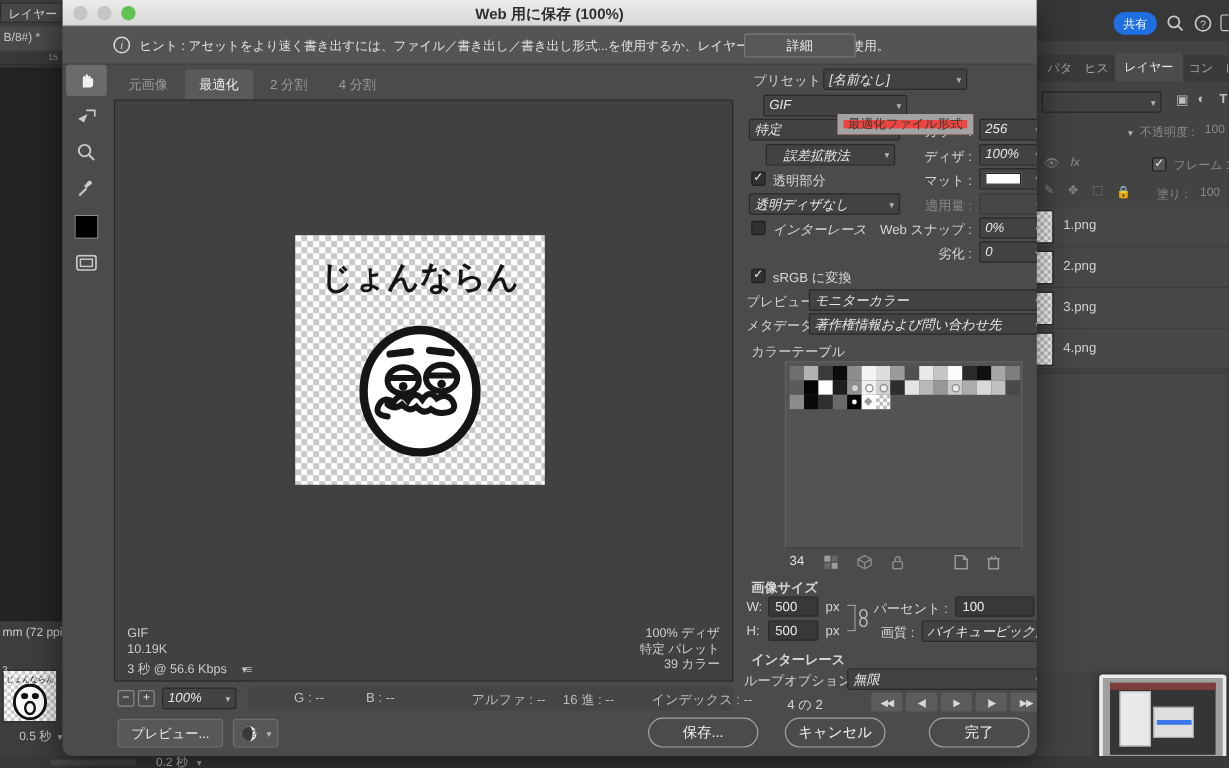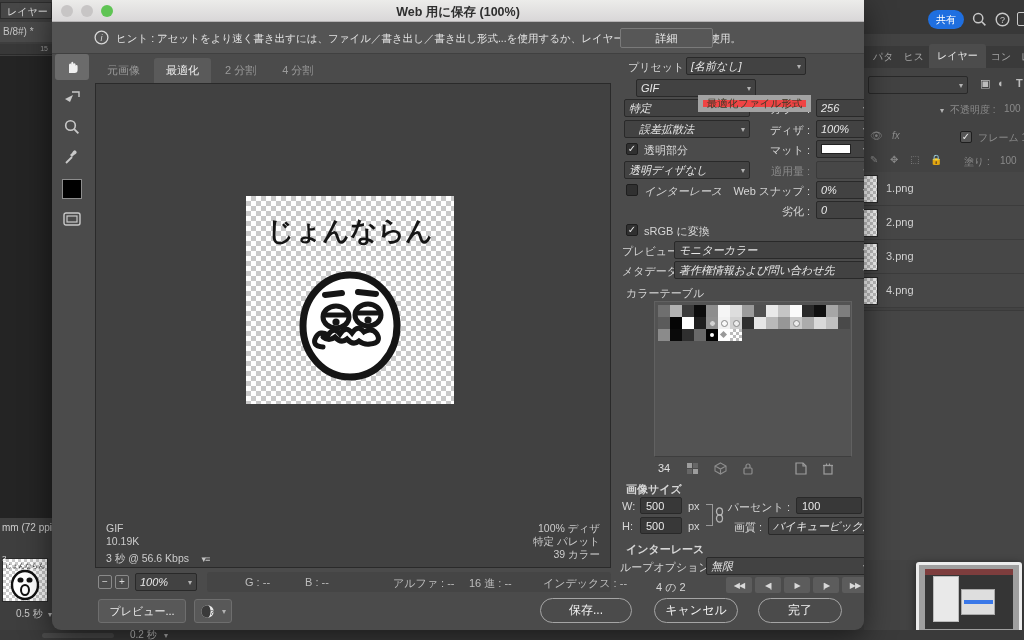--- a/index.html
+++ b/index.html
@@ -289,21 +289,21 @@
             <text x="9.5" y="10.5" font-size="8" fill="#3a3a3a">?</text>
           </svg>
         <span class="cv">▾</span>
       </div>
       <div class="pill" style="position:absolute;left:488px;top:2px;width:92px;">
         <span>保存...</span>
       </div>
       <div class="pill" style="position:absolute;left:602px;top:2px;width:84px;">
         <span>キャンセル</span>
       </div>
-      <div class="pill" style="position:absolute;left:706px;top:2px;width:84px;">
+      <div class="pill" style="position:absolute;left:722px;top:2px;width:84px;">
         <span>完了</span>
       </div>
     </div>
 
     <div class="abs" style="left:566px;top:54px;width:246px;height:542px;">
 
       <span class="lbl" style="position:absolute;left:10px;top:6px;">プリセット :</span>
       <div class="dd" style="position:absolute;left:68px;top:3px;width:120px;">
         <span>[名前なし]</span>
         <span class="cv">▾</span>
@@ -320,21 +320,21 @@
       </div>
       <div style="position:absolute;left:33px;top:41px;width:113px;height:17px;background:#ef4444;border:5px solid #a3a3a3;display:flex;align-items:center;justify-content:center;z-index:3;margin-left:47px;">
         <span style="font-size:10.5px;color:#3c3a28;white-space:nowrap;">最適化ファイル形式</span>
       </div>
       <span class="lbl rtl" style="position:absolute;left:128px;top:48px;width:64px;">カラー :</span>
       <div class="dd" style="position:absolute;left:198px;top:45px;width:56px;">
         <span>256</span>
         <span class="cv">▾</span>
       </div>
 
-      <div class="dd" style="position:absolute;left:6px;top:66px;width:126px;padding-left:14px;">
+      <div class="dd" style="position:absolute;left:20px;top:66px;width:108px;padding-left:14px;">
         <span>誤差拡散法</span>
         <span class="cv">▾</span>
       </div>
       <span class="lbl rtl" style="position:absolute;left:128px;top:69px;width:64px;">ディザ :</span>
       <div class="dd" style="position:absolute;left:198px;top:66px;width:56px;">
         <span>100%</span>
         <span class="cv">▾</span>
       </div>
 
       <div class="chk" style="position:absolute;left:8px;top:89px;">✓</div>

